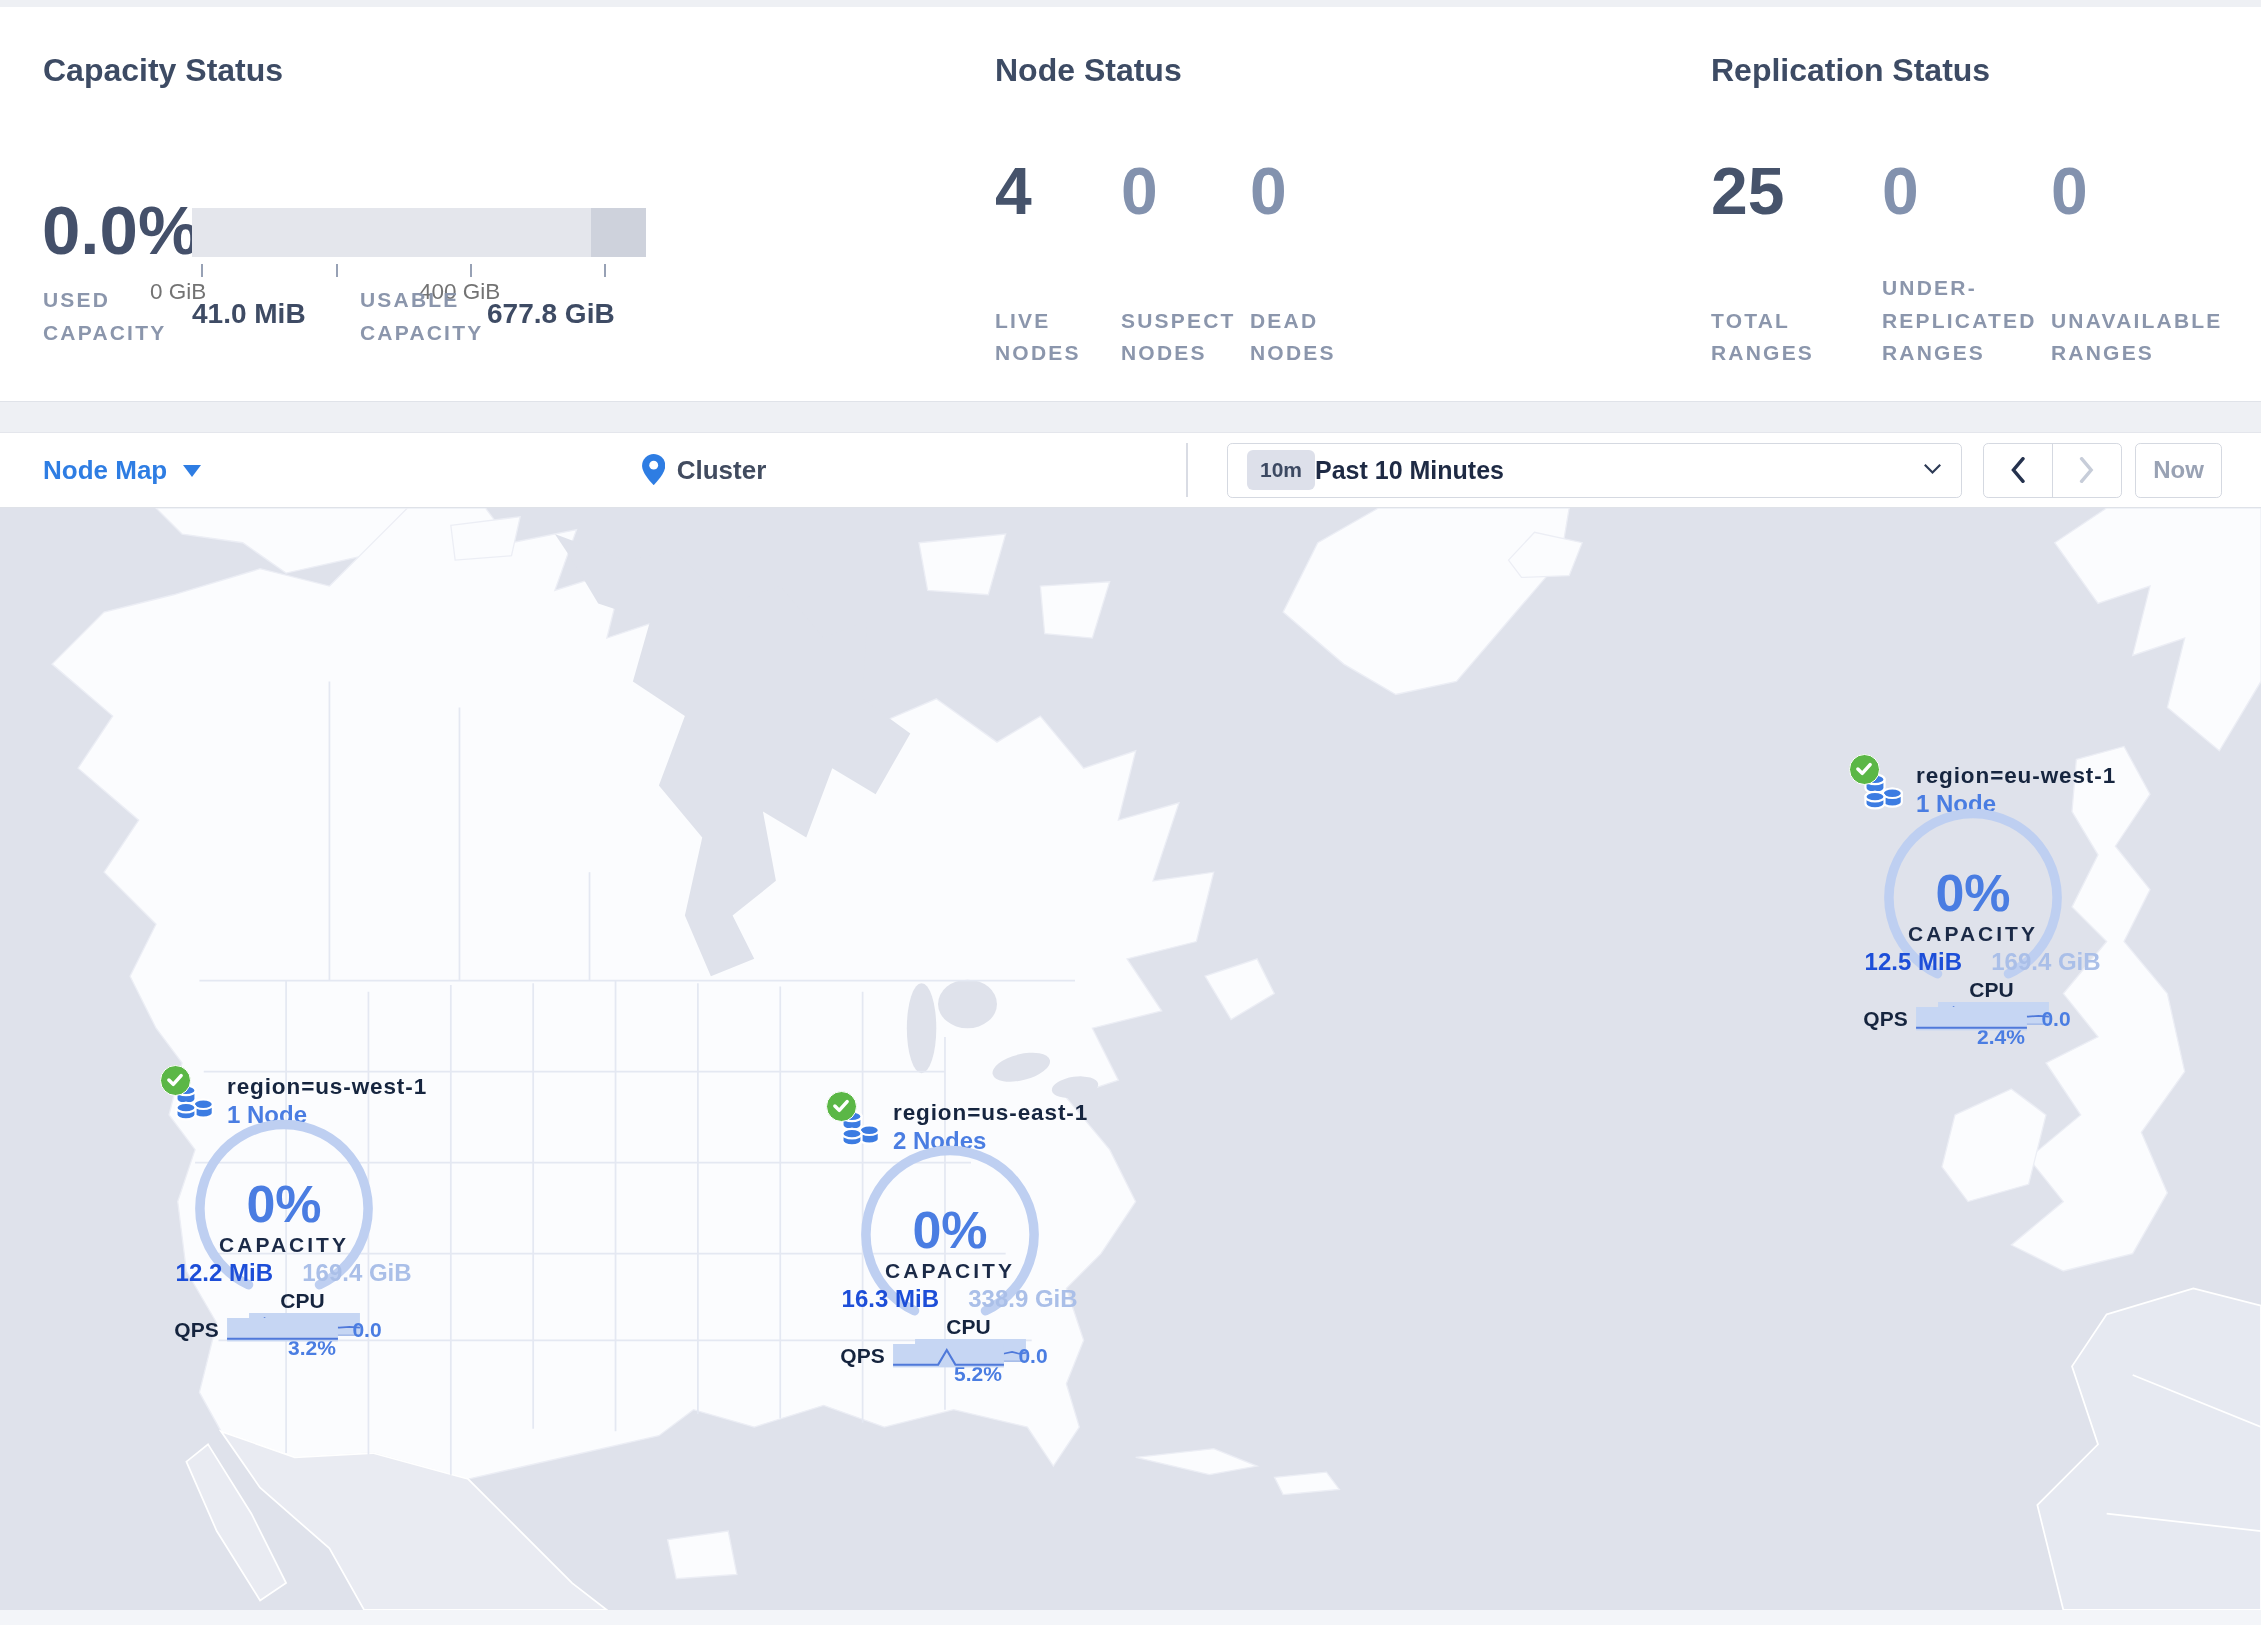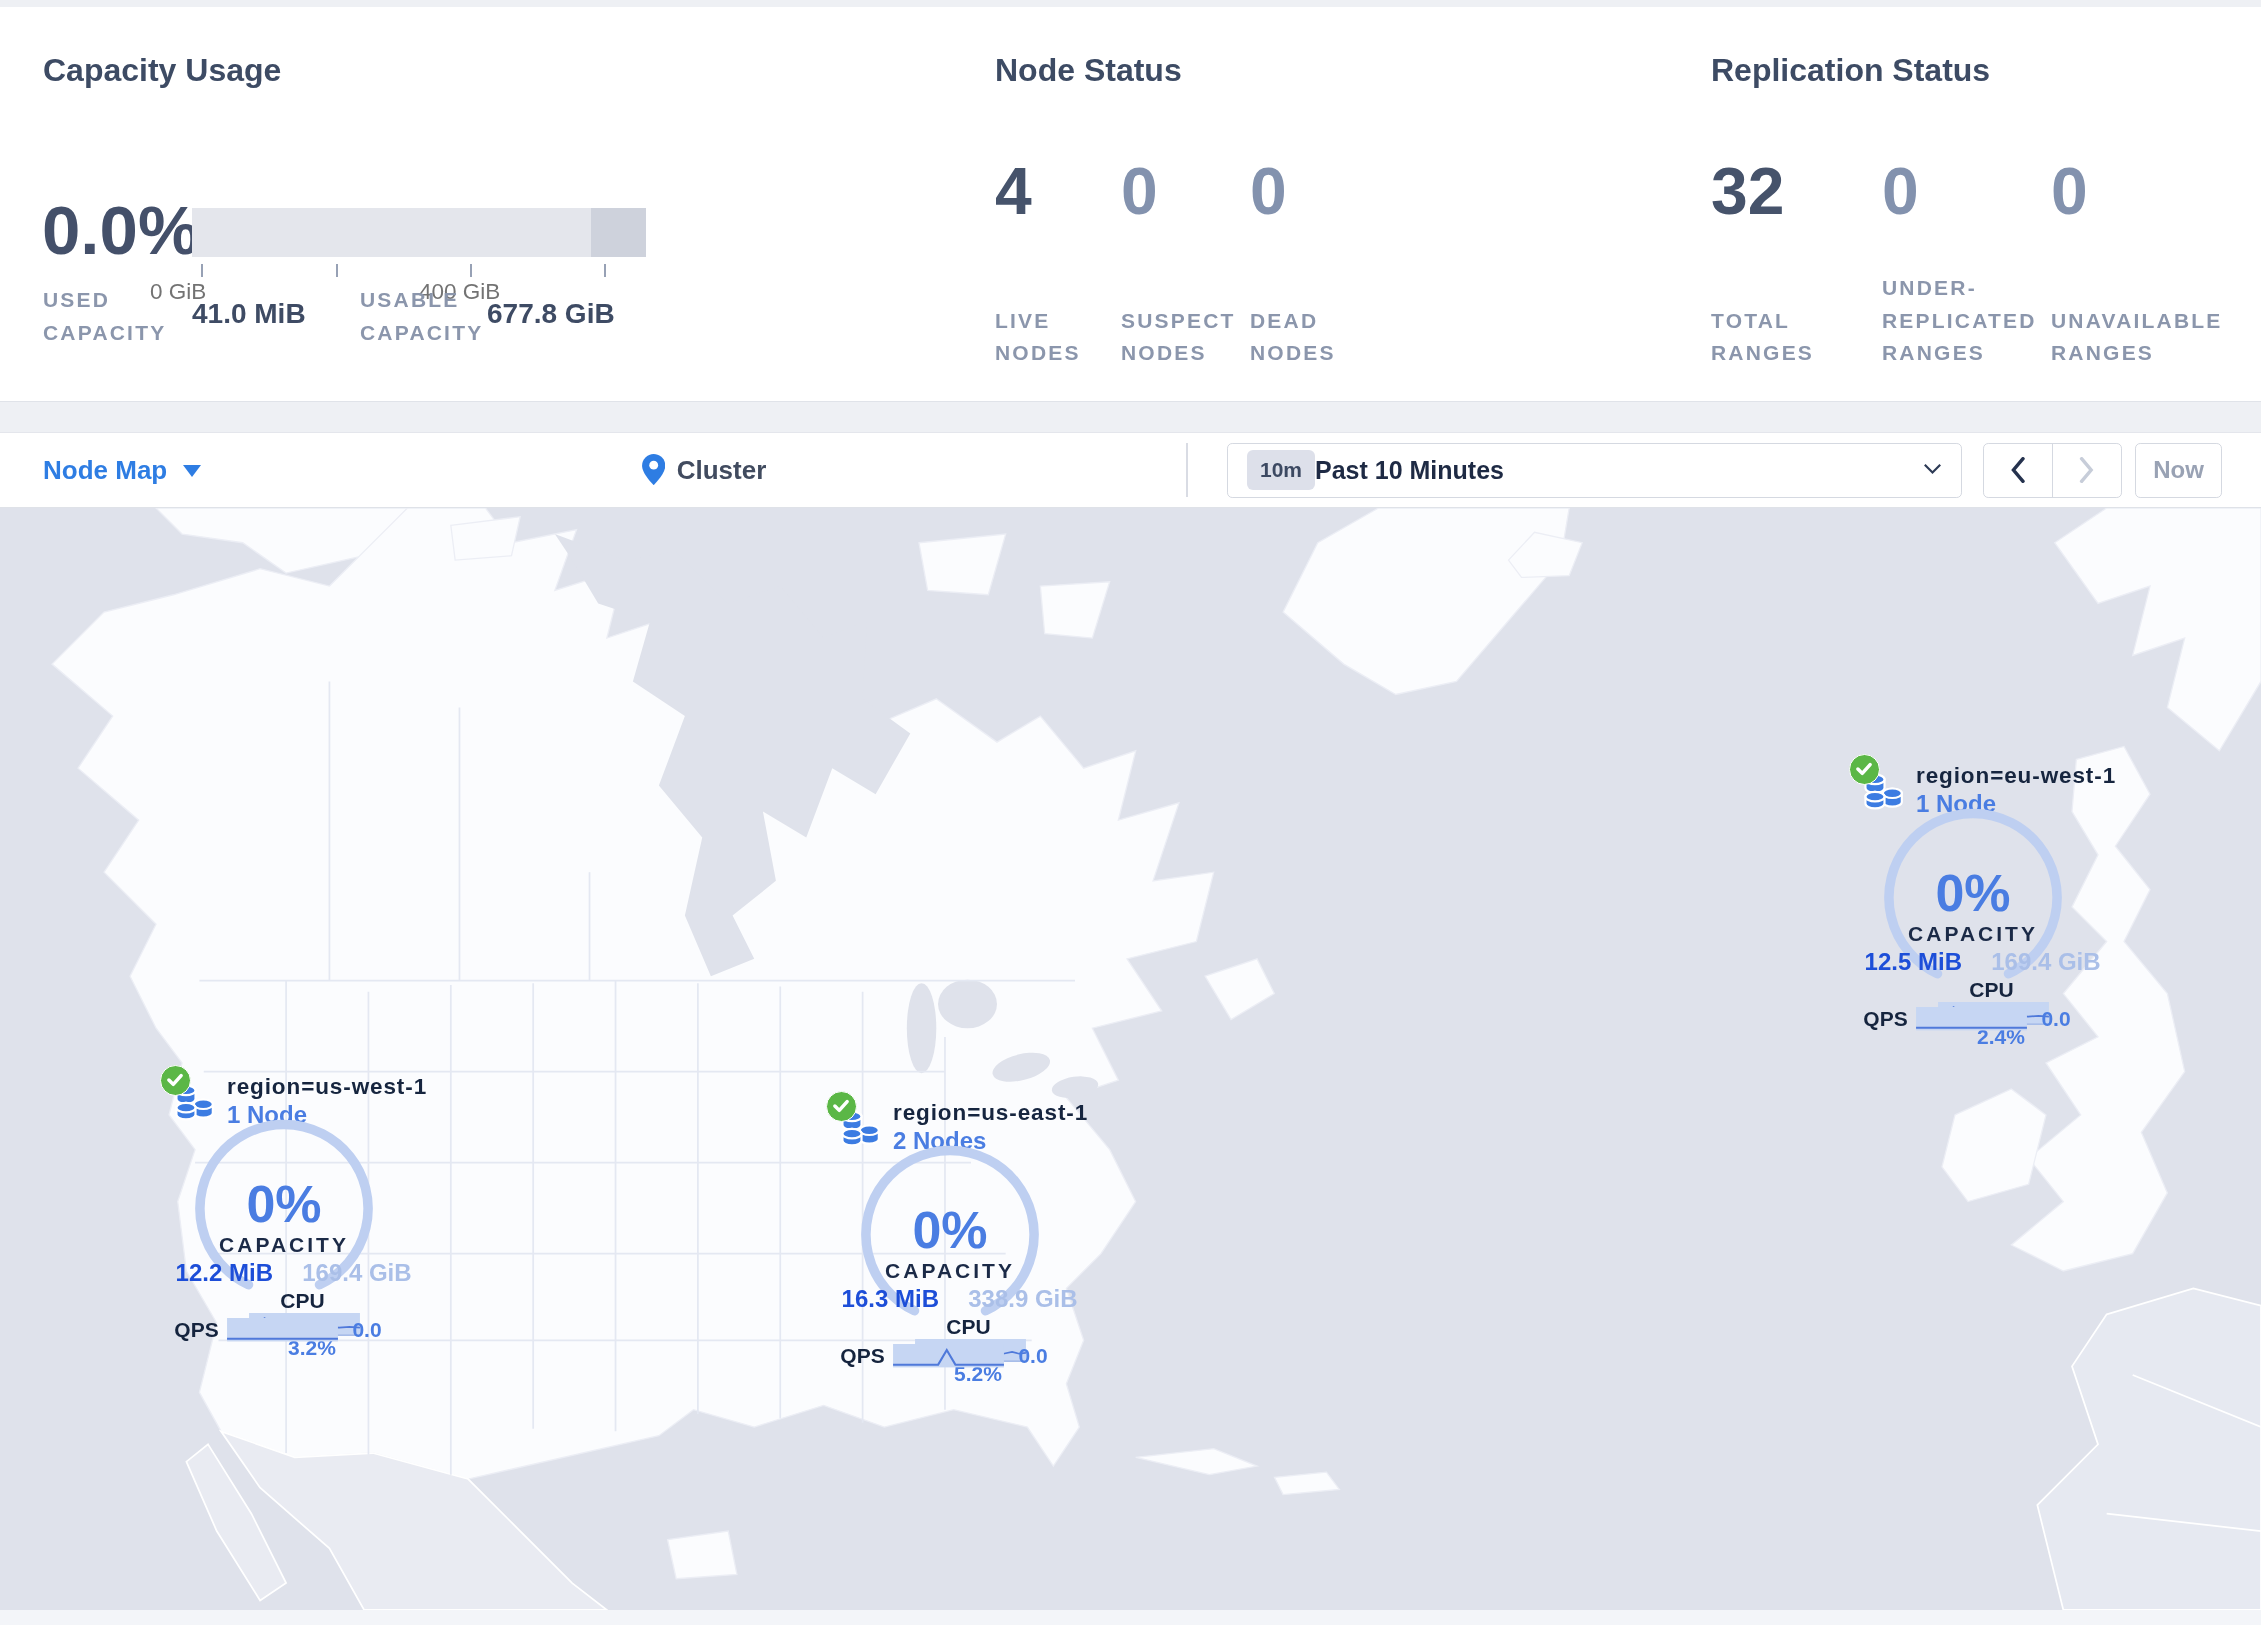--- a/index.html
+++ b/index.html
@@ -79,21 +79,21 @@
   .m-value { margin-left:14px; font-size:21px; font-weight:700; color:#4a7de2; }
 
   .bottom-strip { position:absolute; left:0; top:1610px; width:2261px; height:15.6px; background:#f3f5f9; }
 </style>
 </head>
 <body>
 
 <div class="stats-band">
 
   <div>
-    <div class="sec-title" style="left:43px">Capacity Usage</div>
+    <div class="sec-title" style="left:43px">Capacity Status</div>
     <div class="cap-pct">0.0%</div>
     <div class="cap-bar">
       <div class="cap-bar-end"></div>
     </div>
     <div class="cap-tick" style="left:201px"></div>
     <div class="cap-tick" style="left:336px"></div>
     <div class="cap-tick" style="left:470px"></div>
     <div class="cap-tick" style="left:604px"></div>
     <div class="cap-tick-label" style="left:150px">0 GiB</div>
     <div class="cap-tick-label" style="left:419px">400 GiB</div>
@@ -108,21 +108,21 @@
     <div class="big-num" style="left:995px">4</div>
     <div class="big-num muted" style="left:1121px">0</div>
     <div class="big-num muted" style="left:1250px">0</div>
     <div class="stat-label" style="left:995px; width:104px">LIVE NODES</div>
     <div class="stat-label" style="left:1121px; width:113px">SUSPECT NODES</div>
     <div class="stat-label" style="left:1250px; width:104px">DEAD NODES</div>
   </div>
 
   <div>
     <div class="sec-title" style="left:1711px">Replication Status</div>
-    <div class="big-num" style="left:1711px">32</div>
+    <div class="big-num" style="left:1711px">25</div>
     <div class="big-num muted" style="left:1882px">0</div>
     <div class="big-num muted" style="left:2051px">0</div>
     <div class="stat-label" style="left:1711px; width:117px">TOTAL RANGES</div>
     <div class="stat-label" style="left:1882px; width:169px">UNDER-REPLICATED RANGES</div>
     <div class="stat-label" style="left:2051px; width:169px">UNAVAILABLE RANGES</div>
   </div>
 </div>
 
 <div class="toolbar">
   <div class="view-select">

